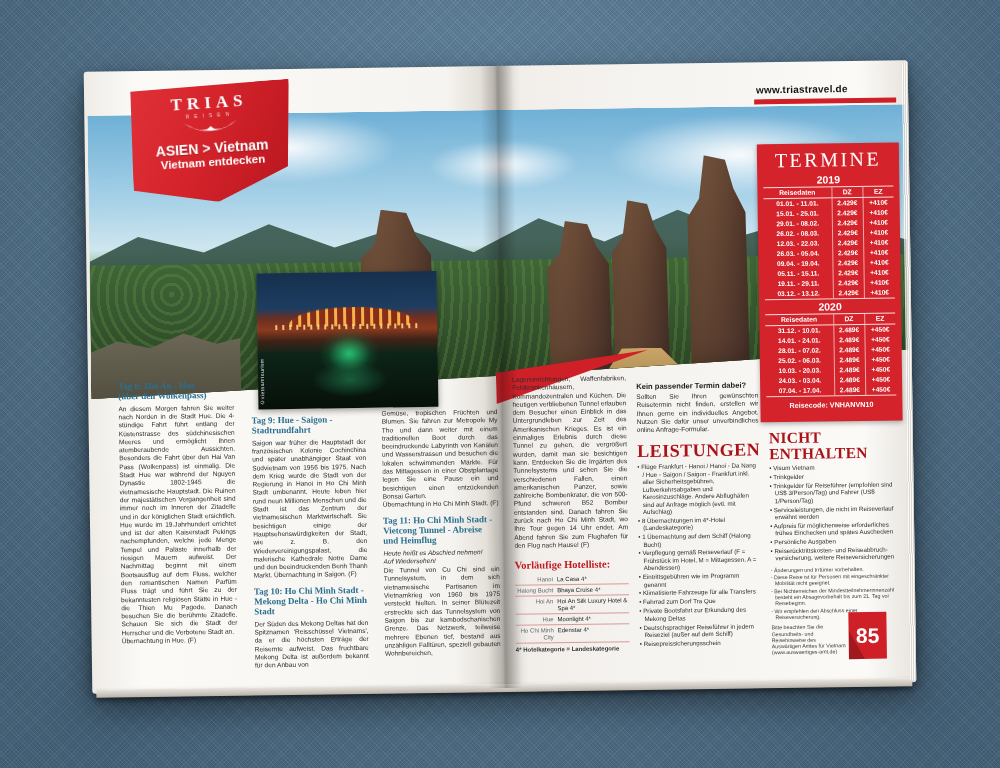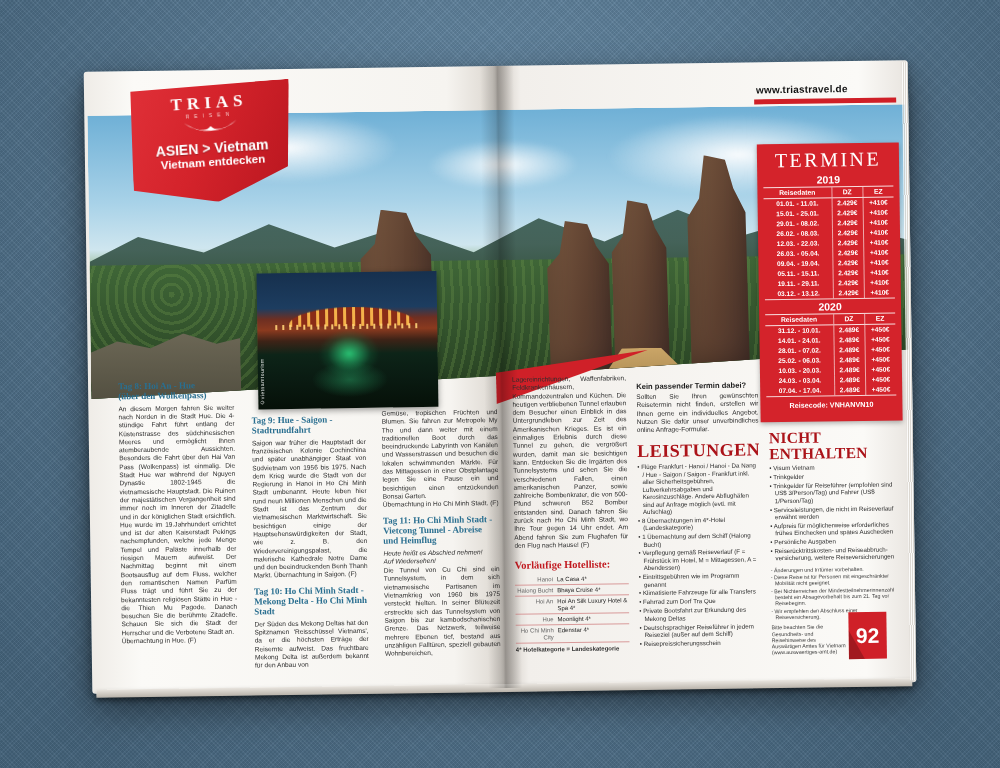--- a/index.html
+++ b/index.html
@@ -366,17 +366,17 @@
     <ul class="nlist">
         <li>Änderungen und Irrtümer vorbehalten.</li>
         <li>Diese Reise ist für Personen mit eingeschränkter Mobilität nicht geeignet.</li>
         <li>Bei Nichterreichen der Mindestteilnehmerinnenzahl besteht ein Absagevorbehalt bis zum 21. Tag vor Reisebeginn.</li>
         <li>Wir empfehlen den Abschluss einer Reiseversicherung.</li>
       </ul>
     <div class="advisory" style="width:74px;">Bitte beachten Sie die Gesundheits- und Reisehinweise des Auswärtigen Amtes für Vietnam (www.auswaertiges-amt.de)</div>
   </div>
 
   <div class="page-num">
-    <span>92</span>
+    <span>85</span>
   </div>
 
   <div class="seam"></div>
 </div>
 
 </body></html>

